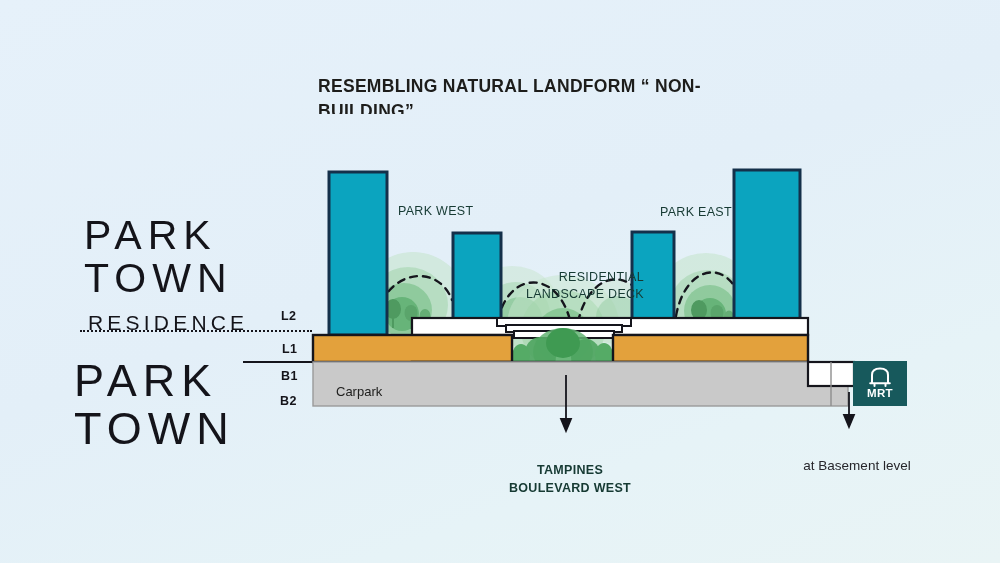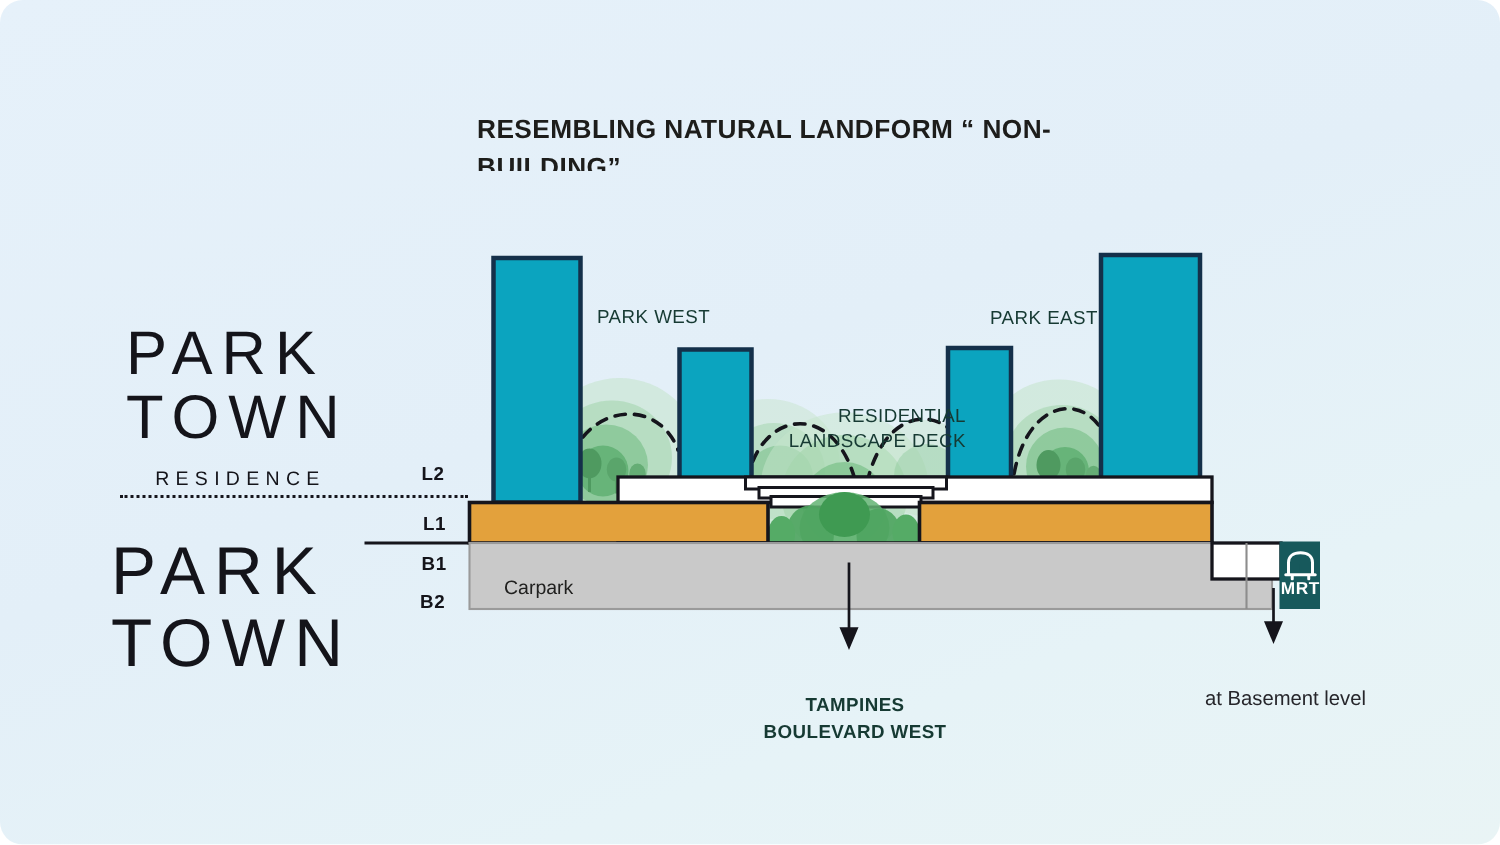--- a/index.html
+++ b/index.html
@@ -6,21 +6,20 @@
   * { box-sizing: border-box; margin: 0; padding: 0; }
   html, body {
     width: 1000px; height: 563px;
     font-family: "Liberation Sans", sans-serif;
     overflow: hidden;
   }
   #slide {
     position: relative;
     width: 1000px; height: 563px;
     background: linear-gradient(160deg, #e6f1fa 0%, #e3eff8 45%, #e6f3f7 75%, #e9f4f5 100%);
-    border-radius: 15px;
   }
 
   
   #title {
     position: absolute;
     left: 318px; top: 74px;
     width: 420px;
     font-size: 17.5px;
     font-weight: bold;
     letter-spacing: 0.3px;
@@ -38,27 +37,26 @@
     letter-spacing: 6px;
     line-height: 1.06;
   }
   #brand-upper {
     position: absolute;
     left: 84px; top: 214px;
     font-size: 41px;
   }
   #brand-upper .sub {
     display: block;
-    font-size: 13px;
+    font-size: 21px;
     letter-spacing: 4.2px;
     margin-top: 11px;
     margin-left: 4px;
     font-weight: 400;
     color: #14141a;
-    text-align: center;
   }
   #brand-lower {
     position: absolute;
     left: 74px; top: 357px;
     font-size: 45px;
   }
 
   
   .lvl {
     position: absolute;
@@ -138,25 +136,25 @@
     font-size: 13.5px;
     font-weight: 400;
     color: #26262b;
     line-height: 1.42;
   }
 
   
   #mrt-badge {
     position: absolute;
     left: 853px; top: 361px;
-    width: 27px; height: 45px;
+    width: 54px; height: 45px;
     background: #17595c;
     display: flex;
     flex-direction: column;
-    align-items: flex-end;
+    align-items: center;
     justify-content: center;
     gap: 1px;
   }
   #mrt-badge .mrt-text {
     color: #ffffff;
     font-size: 11.5px;
     font-weight: bold;
     letter-spacing: 0.4px;
     line-height: 1;
   }

